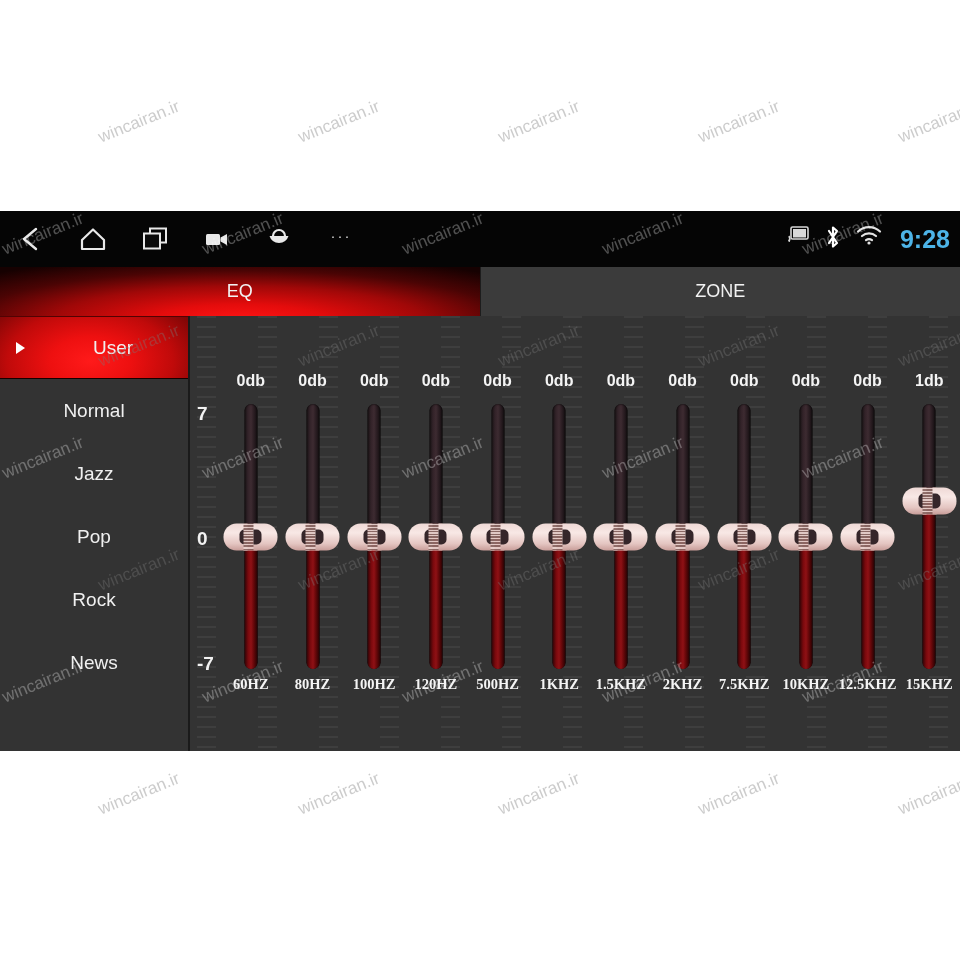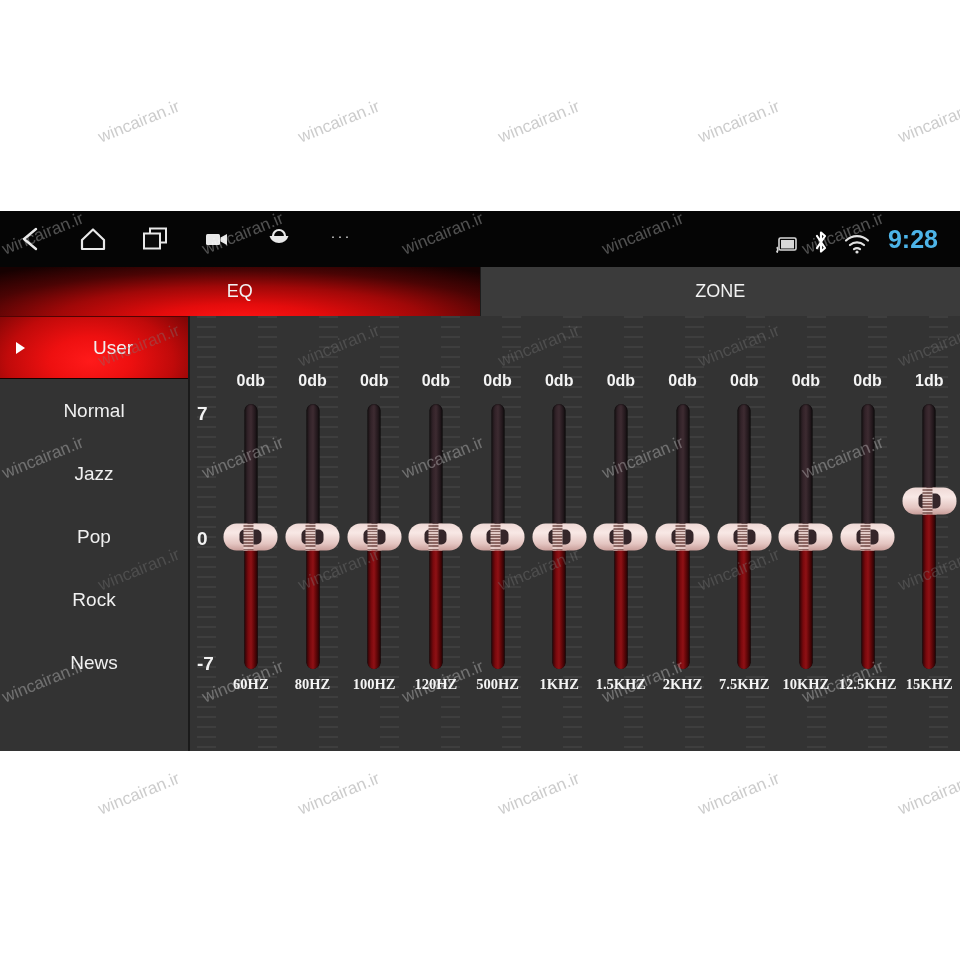--- a/index.html
+++ b/index.html
@@ -32,22 +32,22 @@
     display: flex; align-items: center; justify-content: center;
   }
   .nav-btn svg { display: block; }
   .nav-dots {
     width: 62px; height: 56px; color: #d8d8d8;
     display: flex; align-items: center; justify-content: center;
     font-size: 15px; letter-spacing: 2px; padding-bottom: 8px;
   }
   .spacer { flex: 1; }
   .status-right {
-    display: flex; align-items: flex-end; gap: 14px;
-    padding-right: 22px;
+    display: flex; align-items: flex-start; gap: 14px;
+    padding-right: 10px;
   }
   .status-right svg { display: block; }
   #clock {
     color: #4db4e8; font-size: 25px; font-weight: bold;
     letter-spacing: 0px; margin-left: 4px;
   }
 
   
   #tabs {
     position: absolute; left: 0; top: 56px;

